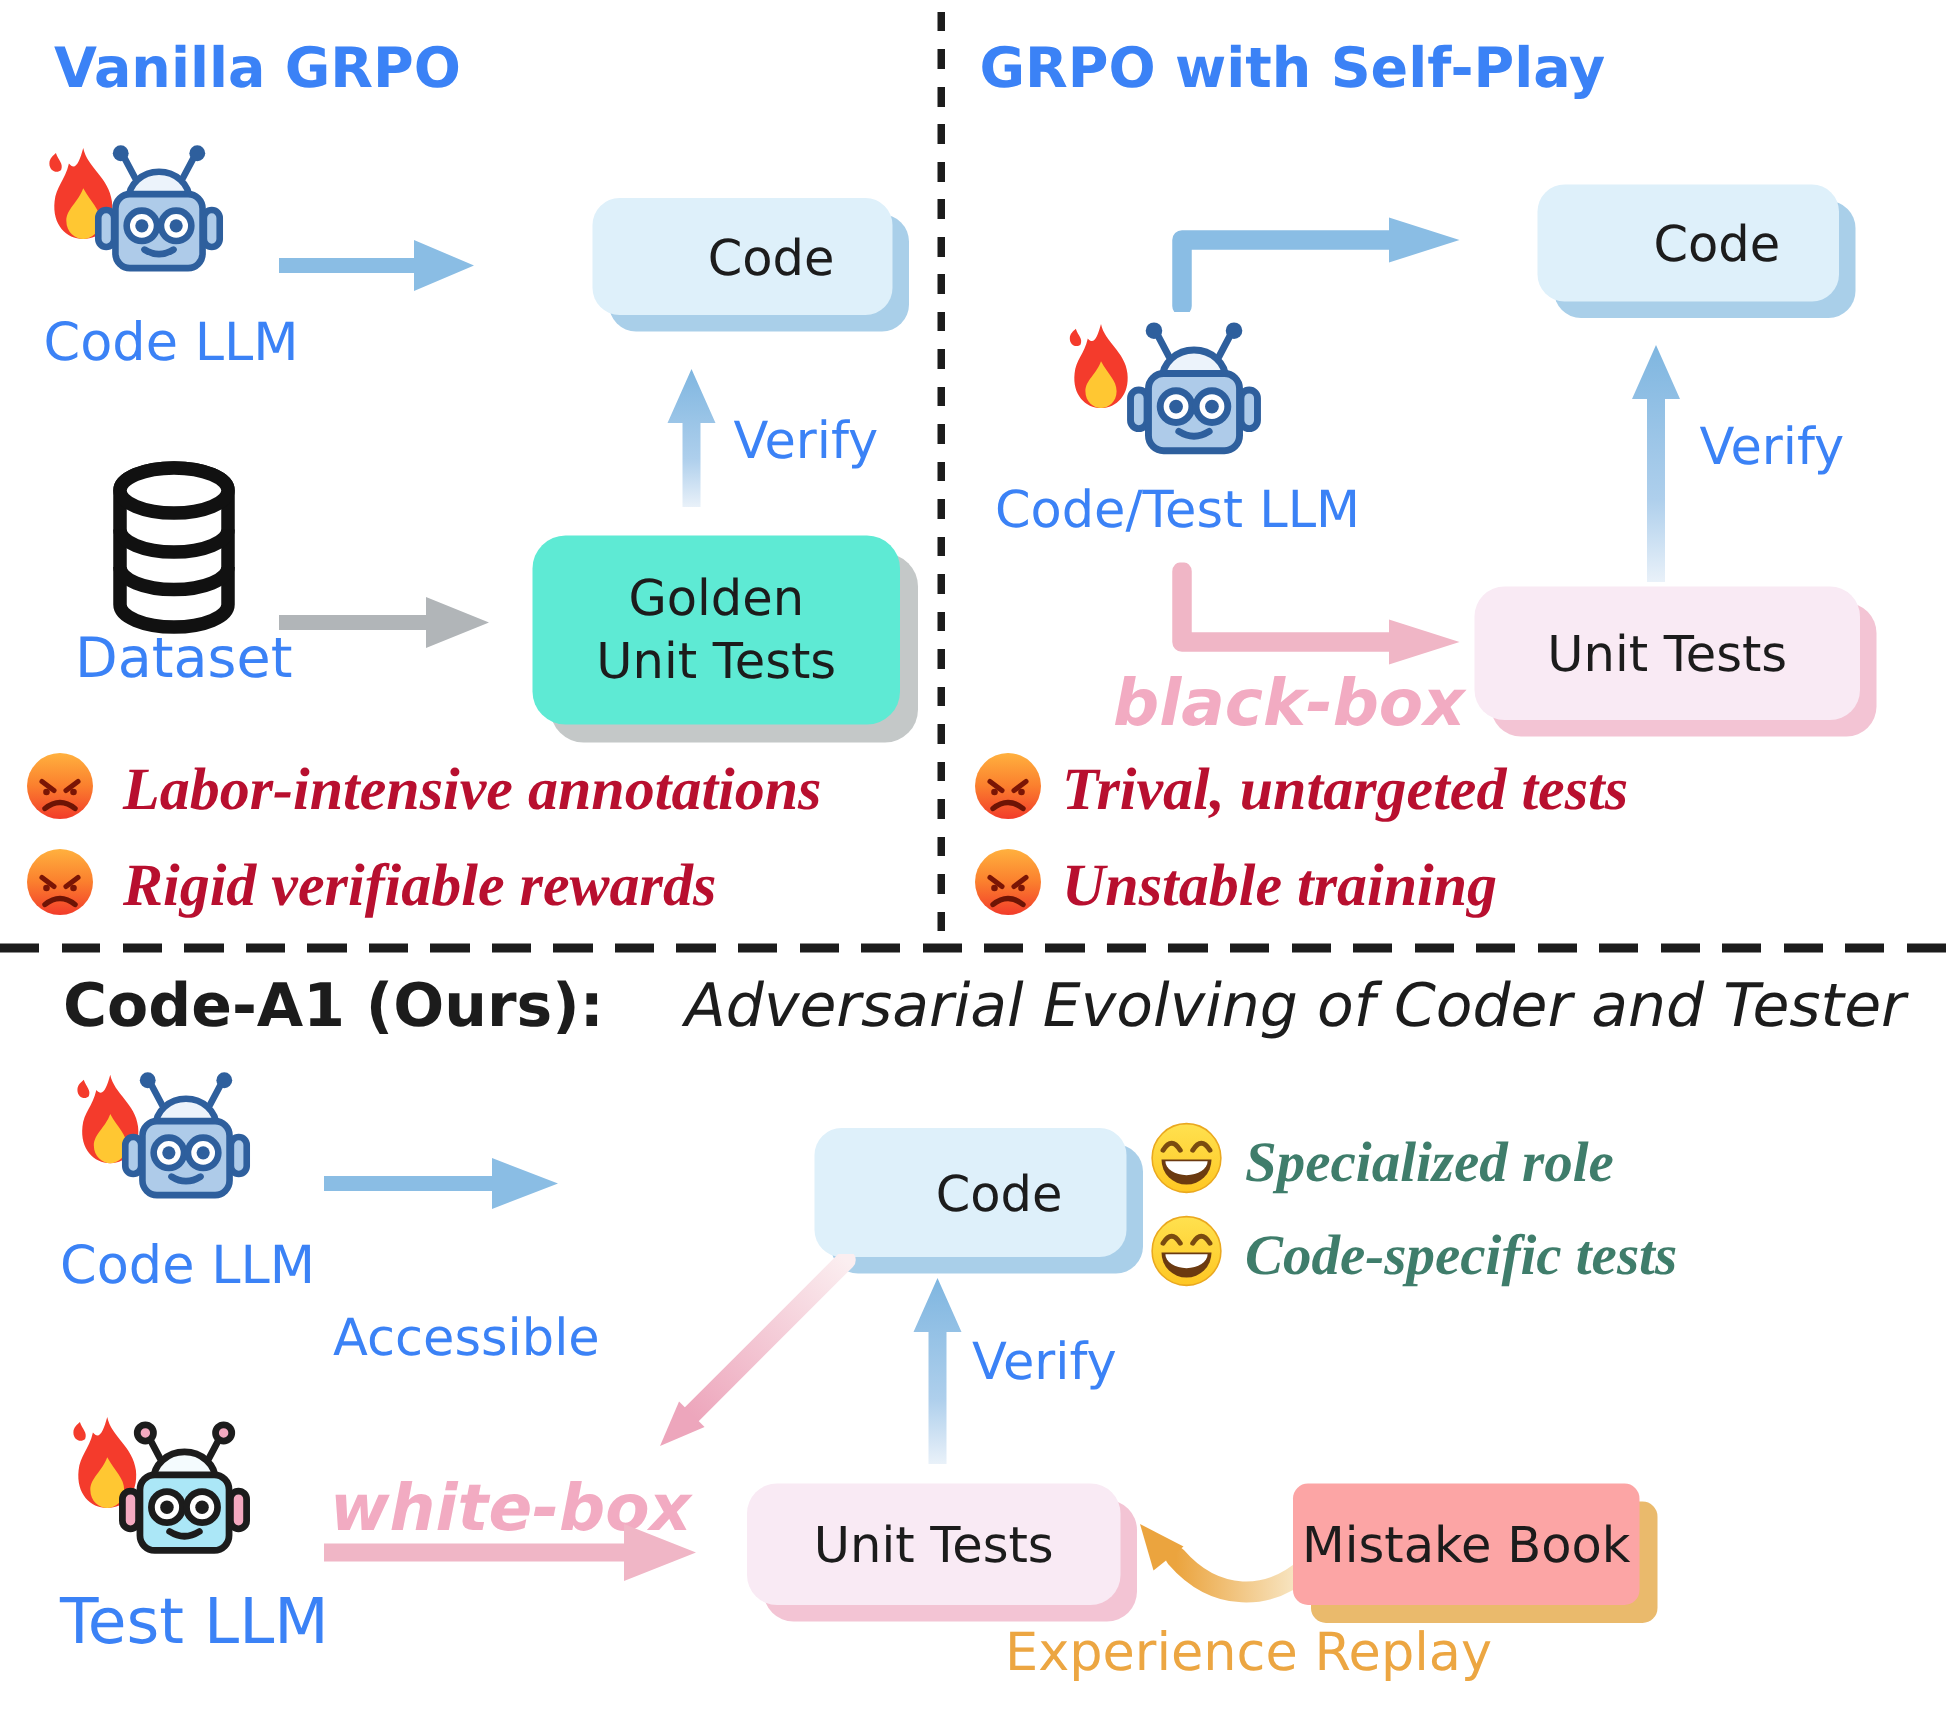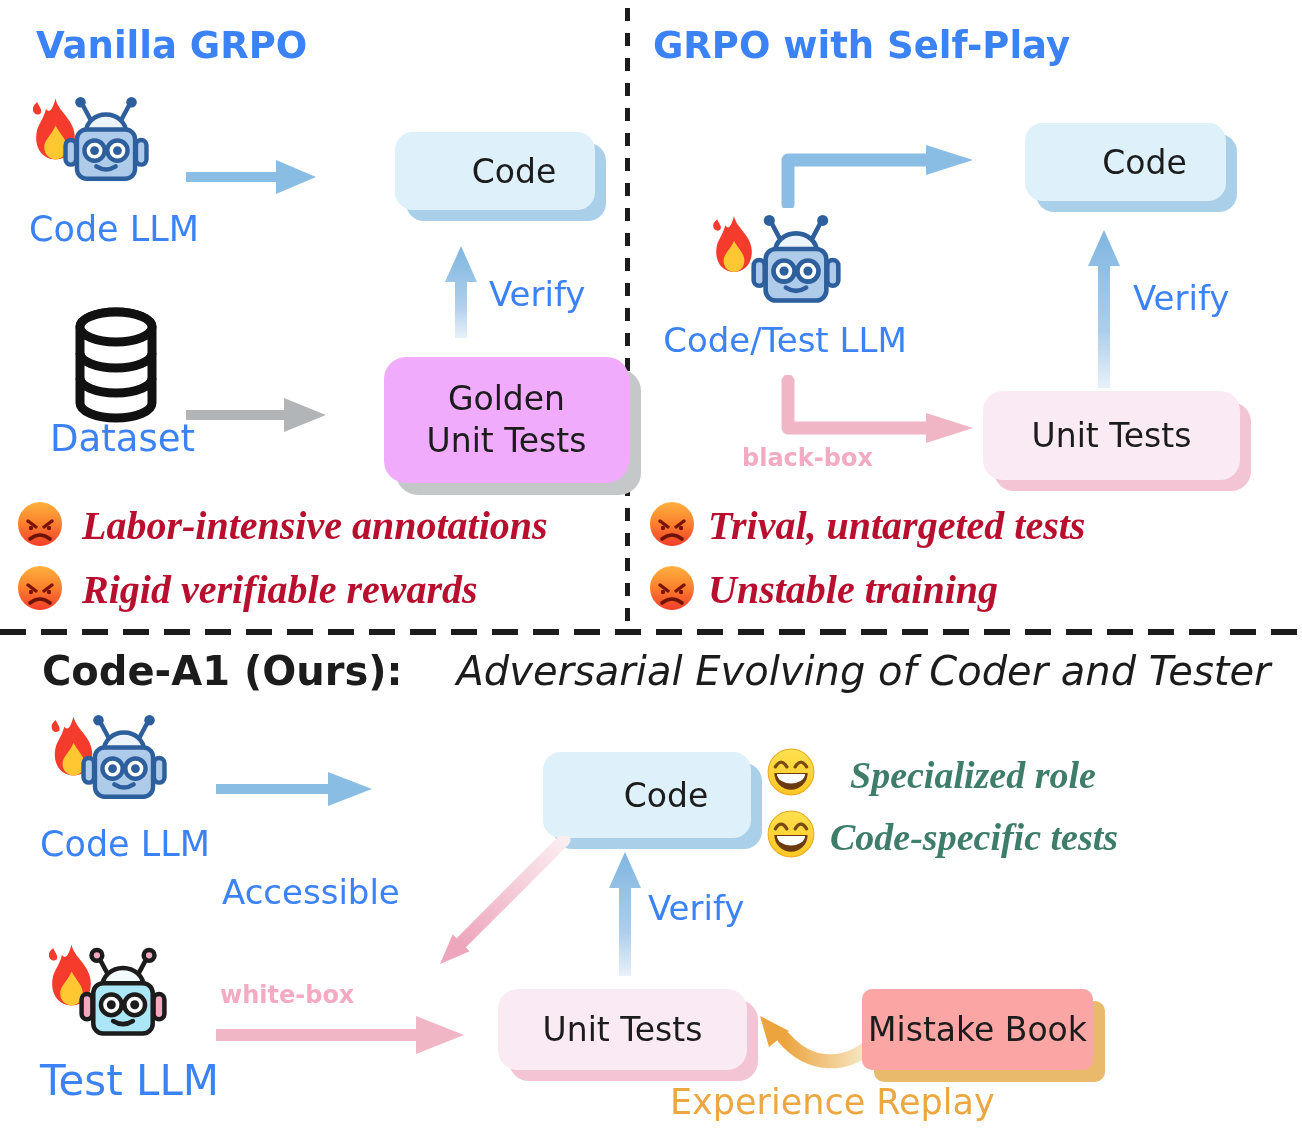--- a/index.html
+++ b/index.html
@@ -6,29 +6,29 @@
   .canvas{position:relative;width:1302px;height:1142px;background:#ffffff;overflow:hidden;
           font-family:"DejaVu Sans",sans-serif;color:#1c1c1c;}
   .el{position:absolute;}
   .lbl{font-family:"DejaVu Sans",sans-serif;color:#3b82f6;white-space:nowrap;}
   .title{font-size:37px;font-weight:bold;letter-spacing:0px;}
   .center{text-align:center;}
   
   .box{display:flex;align-items:center;justify-content:center;text-align:center;
        font-size:33px;color:#1c1c1c;}
   .box-blue{background:#def0fa;border-radius:18px;box-shadow:11px 11px 0 #a9cfe9;padding-left:38px;}
-  .box-gray{background:#f0abfc;border-radius:22px;box-shadow:12px 12px 0 #c4c8c8;margin-left:29px;}
+  .box-gray{background:#5eead4;border-radius:22px;box-shadow:12px 12px 0 #c4c8c8;}
   .box-pink{background:#f9eaf4;border-radius:20px;box-shadow:11px 11px 0 #f3c4d4;}
   .box-amber{background:#fca5a5;border-radius:10px;box-shadow:12px 12px 0 #eaba6c;}
   
   .issue{font-family:"Liberation Serif","DejaVu Serif",serif;font-weight:bold;font-style:italic;
          font-size:40px;color:#b80f2f;white-space:nowrap;line-height:46px;}
   .pro{font-family:"Liberation Serif","DejaVu Serif",serif;font-weight:bold;font-style:italic;
        font-size:38px;color:#3f7d6b;white-space:nowrap;line-height:46px;}
-  .pinklbl{font-size:24px;font-weight:bold;color:#f2abc2;white-space:nowrap;}
+  .pinklbl{font-size:43px;font-weight:bold;font-style:italic;color:#f2abc2;white-space:nowrap;}
   .orangelbl{font-size:35px;color:#eca642;white-space:nowrap;}
   
   .vdash{width:5px;background:repeating-linear-gradient(to bottom,#1c1c1c 0 13px,transparent 13px 25px);}
   .hdash{height:6px;background:repeating-linear-gradient(to right,#1c1c1c 0 26px,transparent 26px 41px);}
   
   .ours-title{display:flex;align-items:baseline;white-space:nowrap;gap:36px;}
   .ours-title .b{font-size:40px;font-weight:bold;}
   .ours-title .i{font-size:40px;font-style:italic;font-weight:500;margin-left:18px;}
   svg{display:block;}
 </style>
@@ -248,21 +248,21 @@
     <span>Code</span>
   </div>
 
   <svg class="el" style="left:766px;top:747px;" width="50" height="50" viewBox="0 0 48 48">
     <circle cx="24" cy="24" r="22" fill="url(#ggrad)" stroke="#eaa81f" stroke-width="1"></circle>
     <path d="M9,19 Q14.5,10 20,19" stroke="#7a4b10" stroke-width="3.2" fill="none" stroke-linecap="round"></path>
     <path d="M28,19 Q33.5,10 39,19" stroke="#7a4b10" stroke-width="3.2" fill="none" stroke-linecap="round"></path>
     <path d="M8,25 A16,16 0 0 0 40,25 Z" fill="#6b3a10"></path>
     <path d="M10.5,26 A13.5,9 0 0 0 37.5,26 Z" fill="#ffffff"></path>
   </svg>
-  <div class="el pro" style="left:850px;top:752px;">Specialized role</div>
+  <div class="el pro" style="left:830px;top:752px;">Specialized role</div>
   <svg class="el" style="left:766px;top:809px;" width="50" height="50" viewBox="0 0 48 48">
     <circle cx="24" cy="24" r="22" fill="url(#ggrad)" stroke="#eaa81f" stroke-width="1"></circle>
     <path d="M9,19 Q14.5,10 20,19" stroke="#7a4b10" stroke-width="3.2" fill="none" stroke-linecap="round"></path>
     <path d="M28,19 Q33.5,10 39,19" stroke="#7a4b10" stroke-width="3.2" fill="none" stroke-linecap="round"></path>
     <path d="M8,25 A16,16 0 0 0 40,25 Z" fill="#6b3a10"></path>
     <path d="M10.5,26 A13.5,9 0 0 0 37.5,26 Z" fill="#ffffff"></path>
   </svg>
   <div class="el pro" style="left:830px;top:814px;">Code-specific tests</div>
 
   <div class="el lbl" style="left:222px;top:872px;font-size:34px;">Accessible</div>

